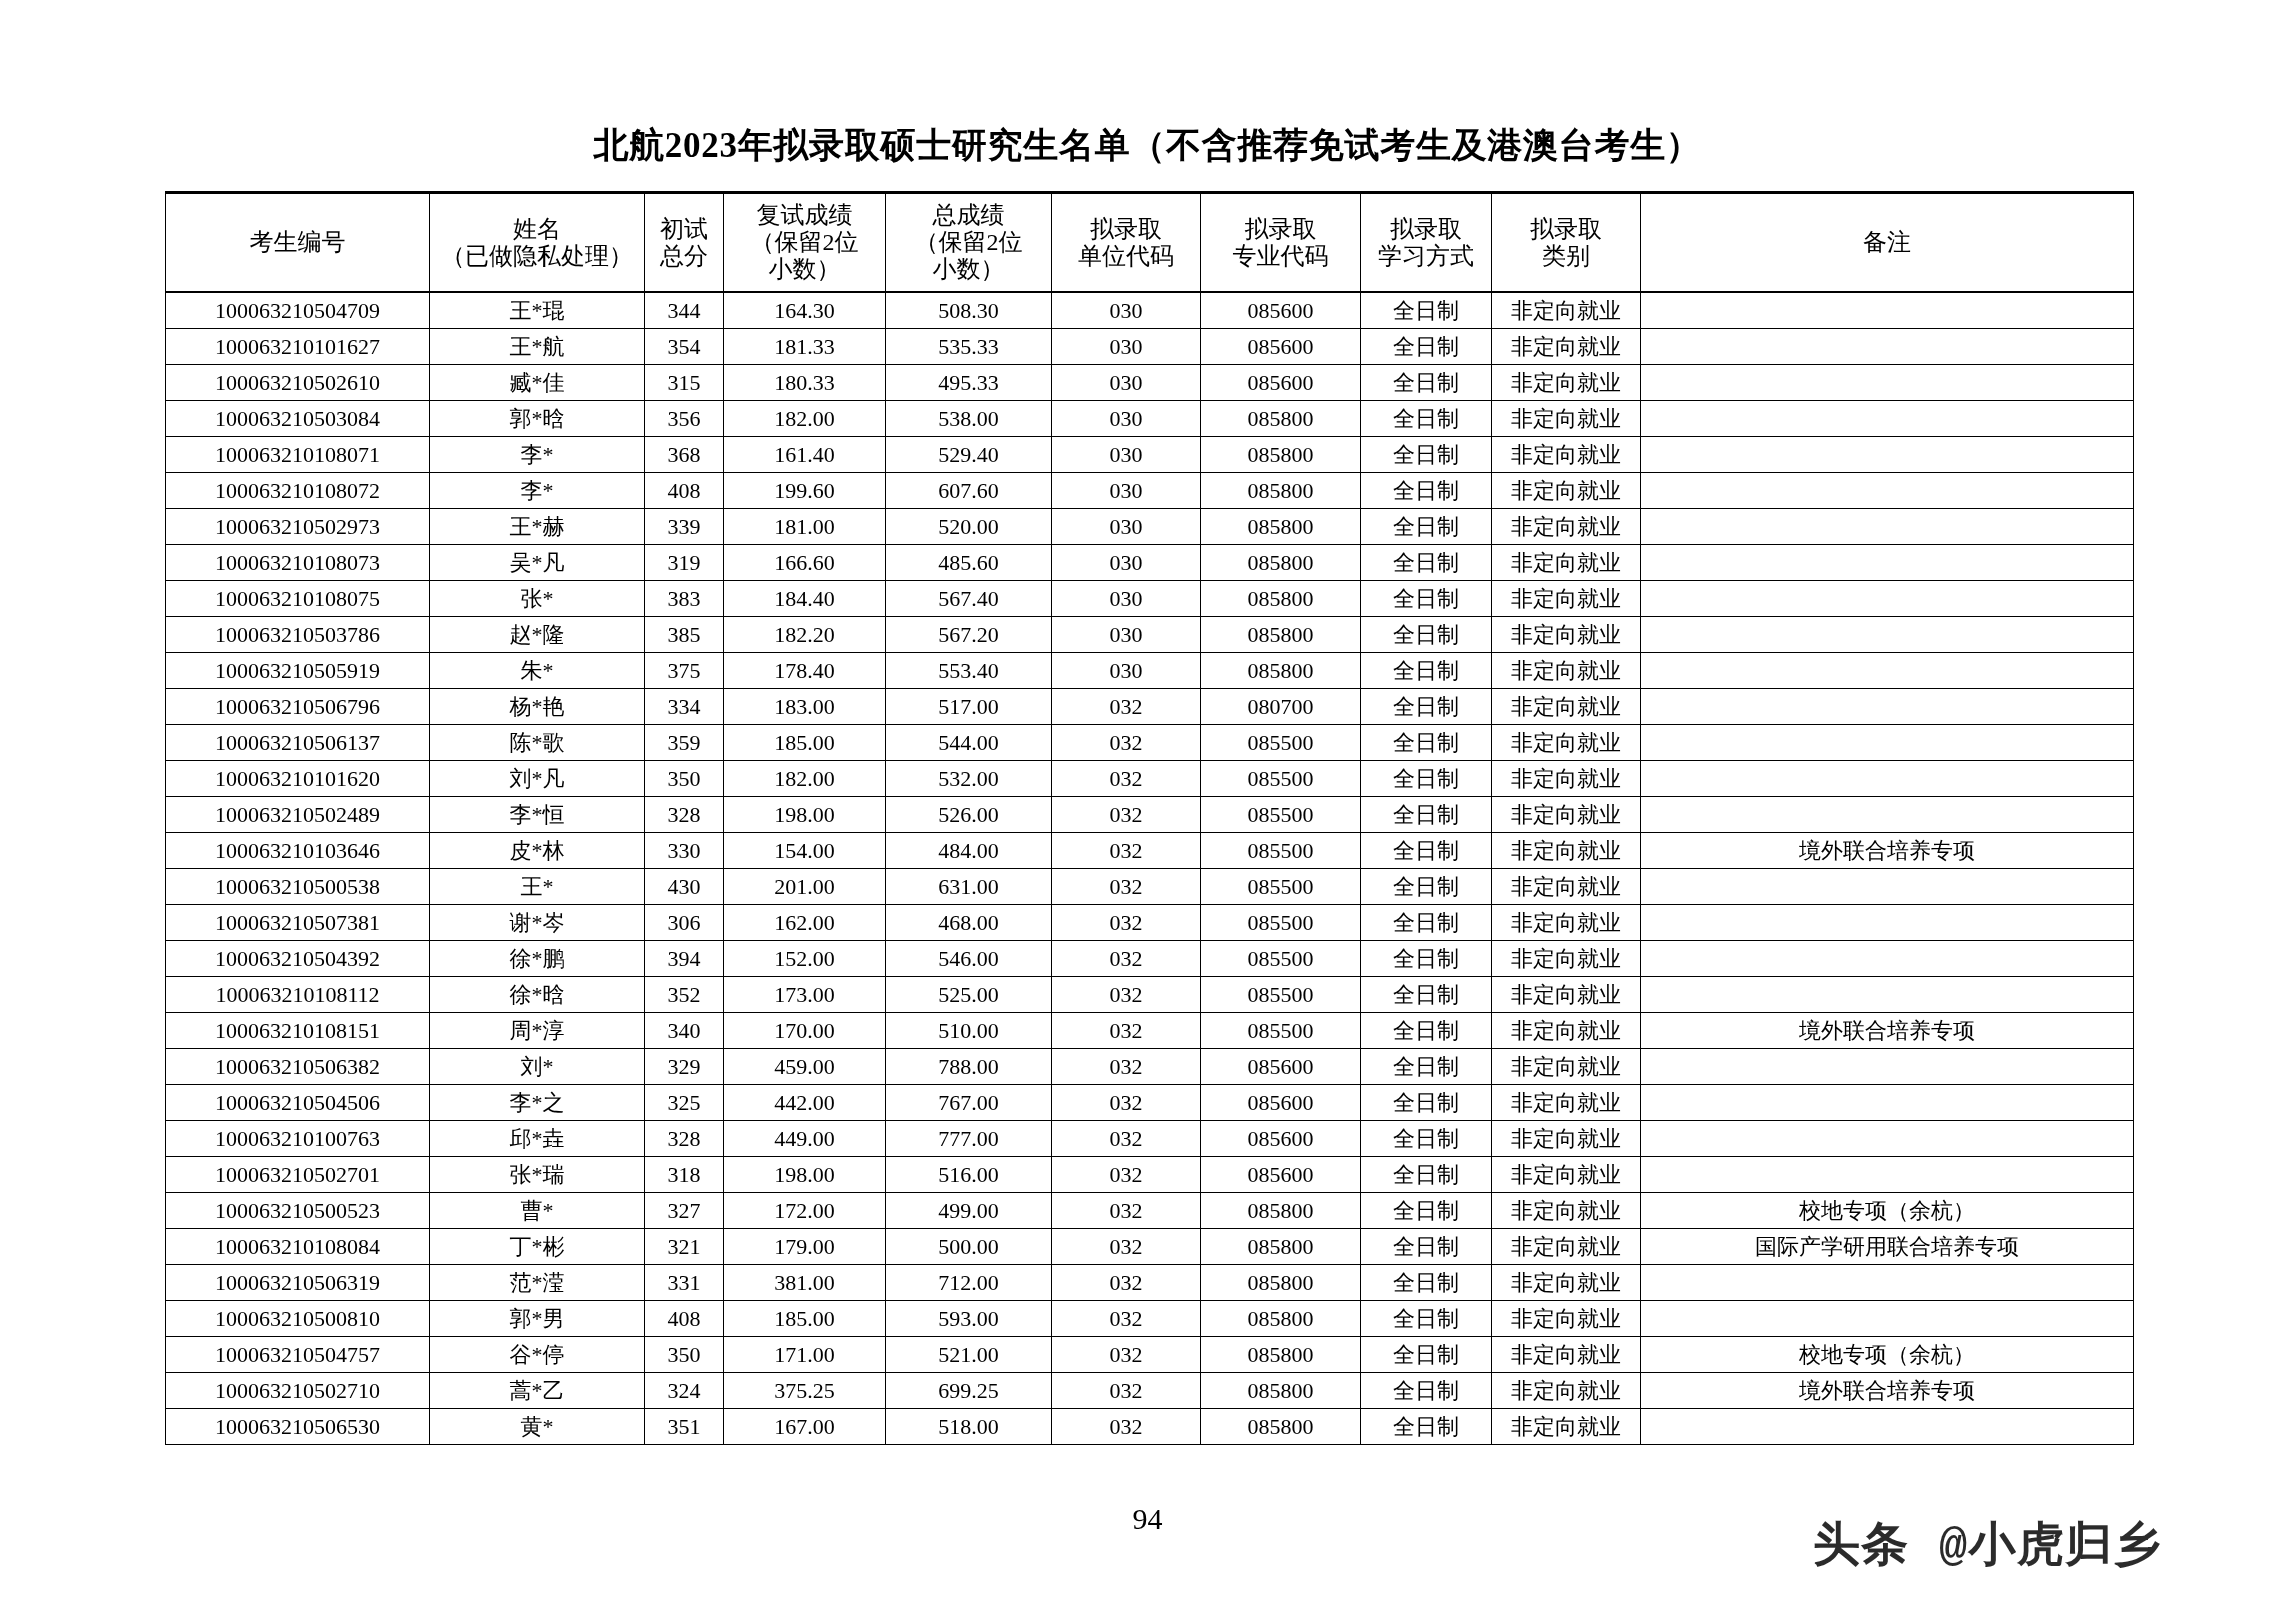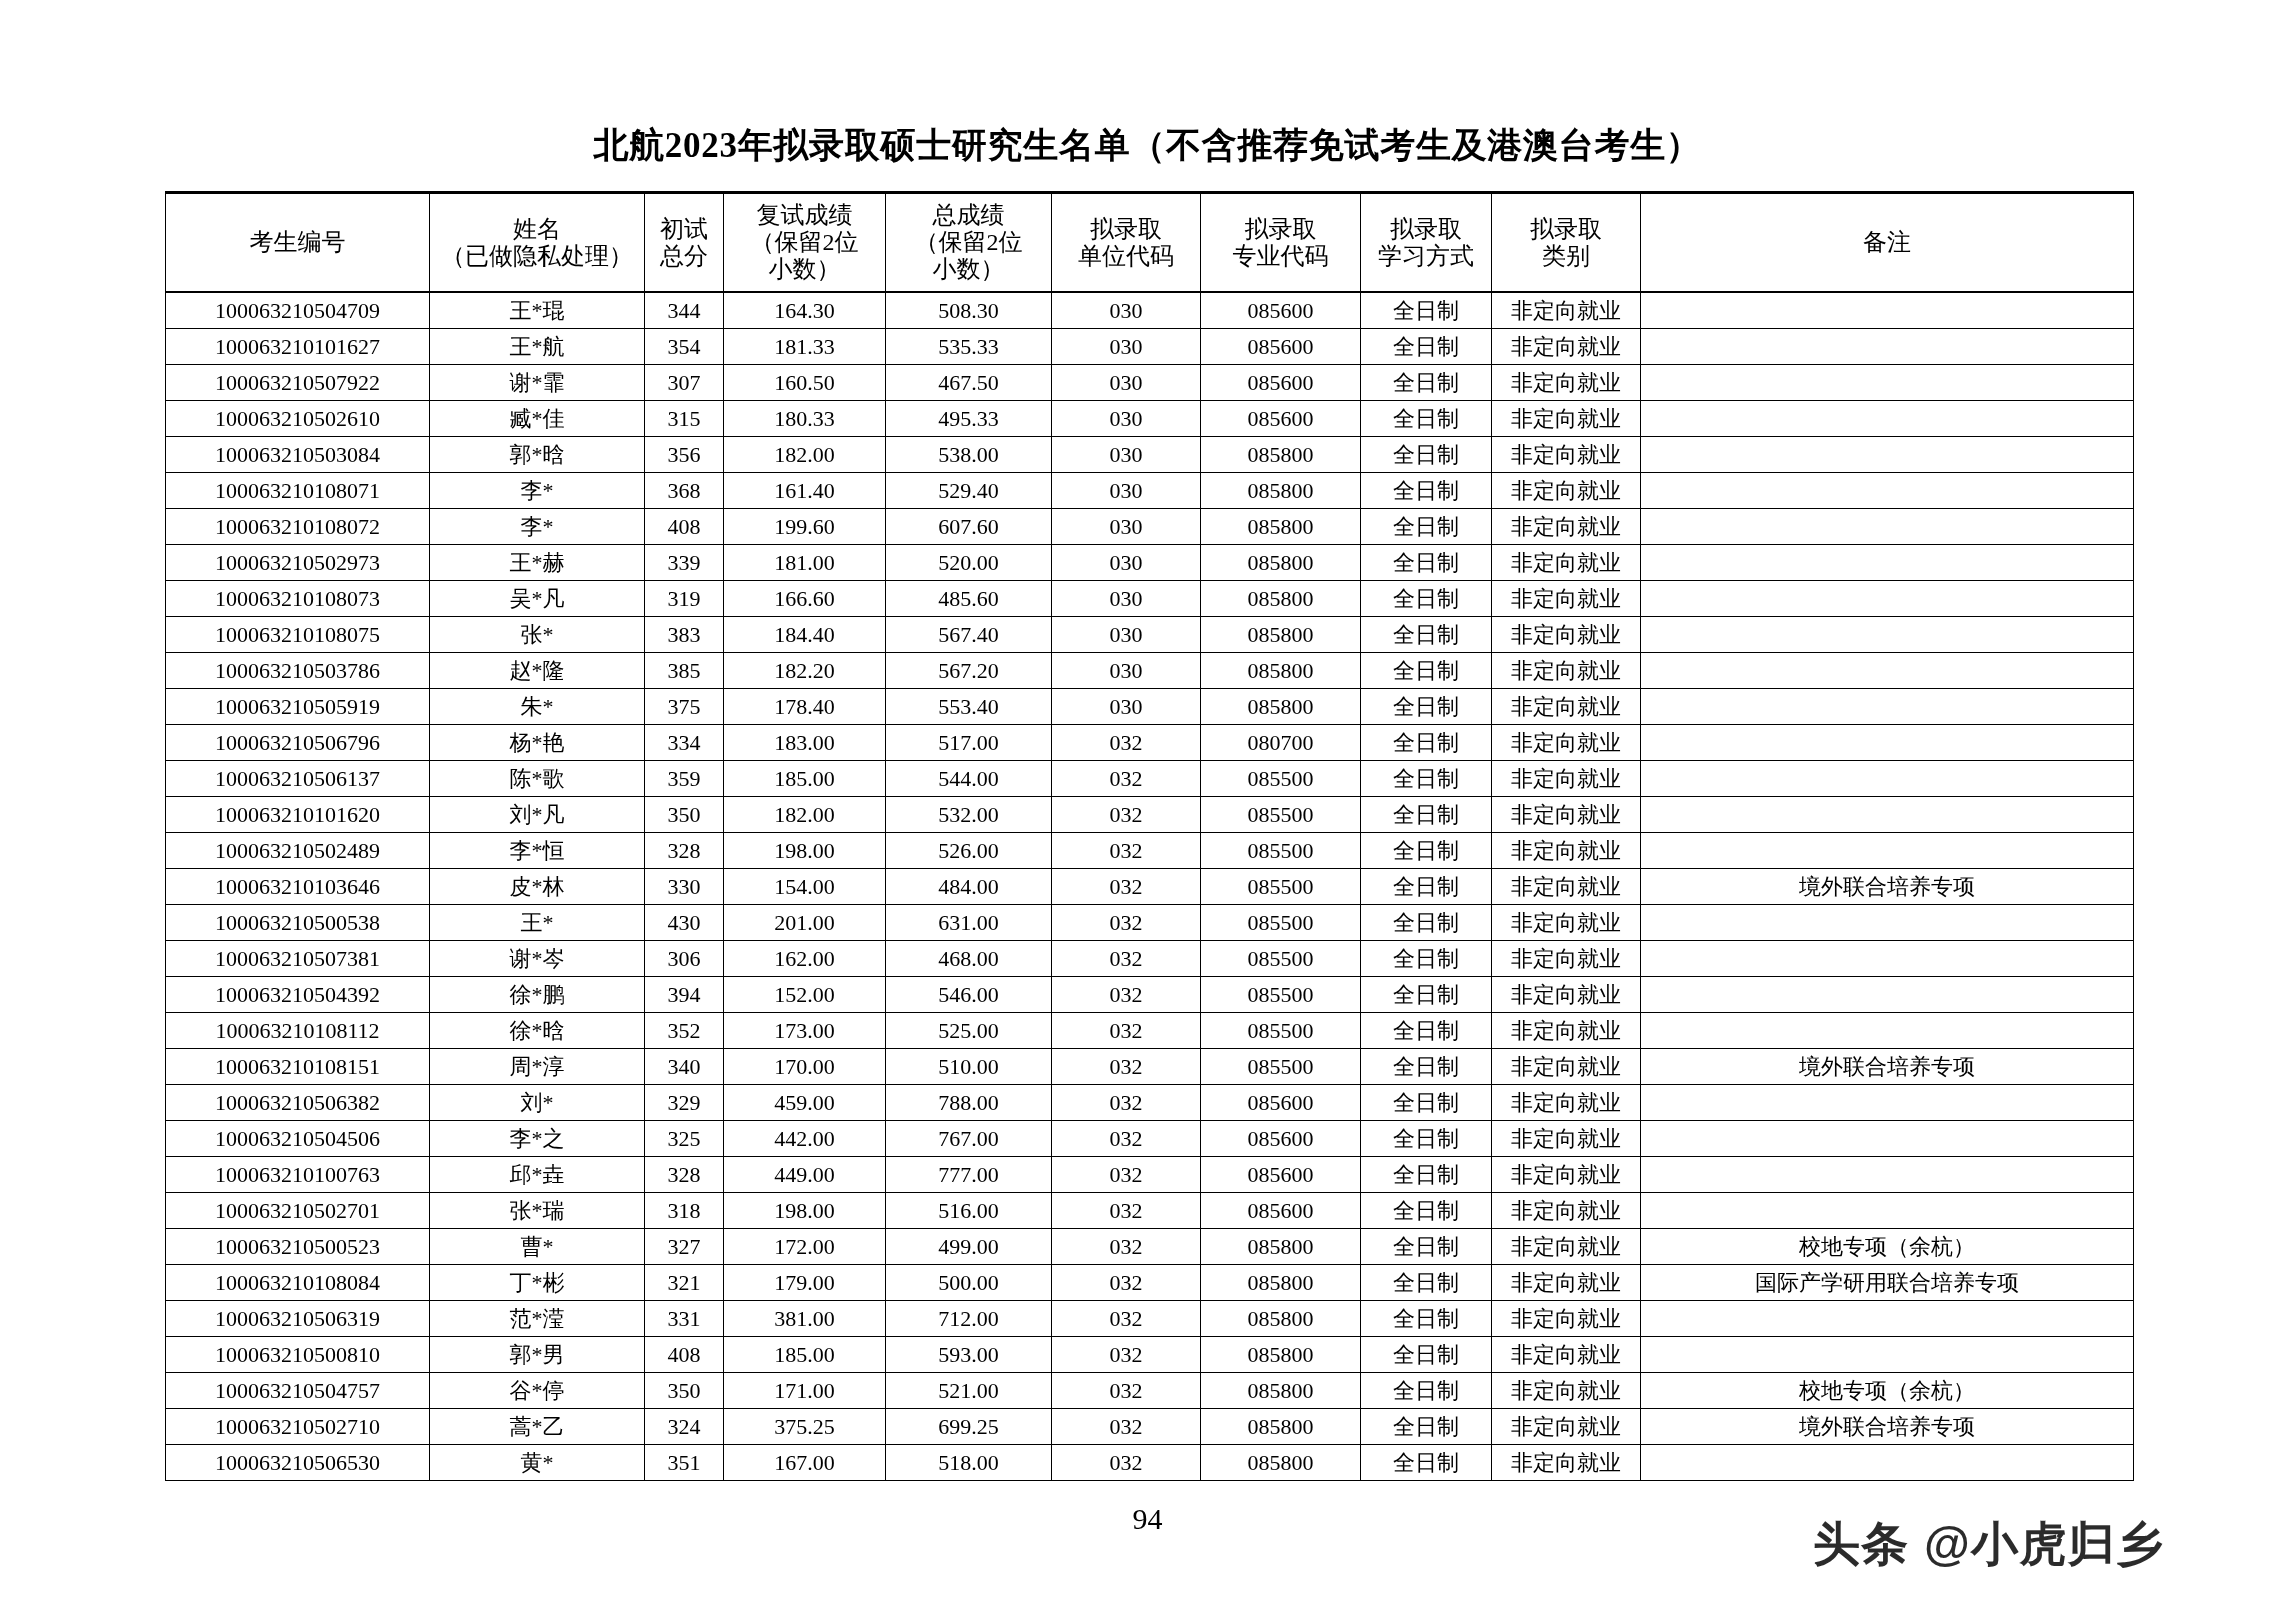--- a/index.html
+++ b/index.html
@@ -92,21 +92,21 @@
     left: 0;
     top: 1502px;
     width: 2295px;
     text-align: center;
     font-size: 30px;
   }
   .watermark {
     position: absolute;
     left: 1813px;
     top: 1513px;
-    font-family: Liberation Sans, sans-serif;
+    font-family: Liberation Mono, monospace;
     font-size: 47px;
     font-weight: bold;
     color: #1a1a1a;
     letter-spacing: 1.3px;
     white-space: nowrap;
     opacity: 0.92;
   }
 </style>
 </head>
 <body>
@@ -192,32 +192,20 @@
             <td>354</td>
             <td>181.33</td>
             <td>535.33</td>
             <td>030</td>
             <td>085600</td>
             <td>全日制</td>
             <td>非定向就业</td>
             <td class="remark-cell"></td>
           </tr>
           <tr>
-            <td>100063210507922</td>
-            <td>谢*霏</td>
-            <td>307</td>
-            <td>160.50</td>
-            <td>467.50</td>
-            <td>030</td>
-            <td>085600</td>
-            <td>全日制</td>
-            <td>非定向就业</td>
-            <td class="remark-cell"></td>
-          </tr>
-          <tr>
             <td>100063210502610</td>
             <td>臧*佳</td>
             <td>315</td>
             <td>180.33</td>
             <td>495.33</td>
             <td>030</td>
             <td>085600</td>
             <td>全日制</td>
             <td>非定向就业</td>
             <td class="remark-cell"></td>

